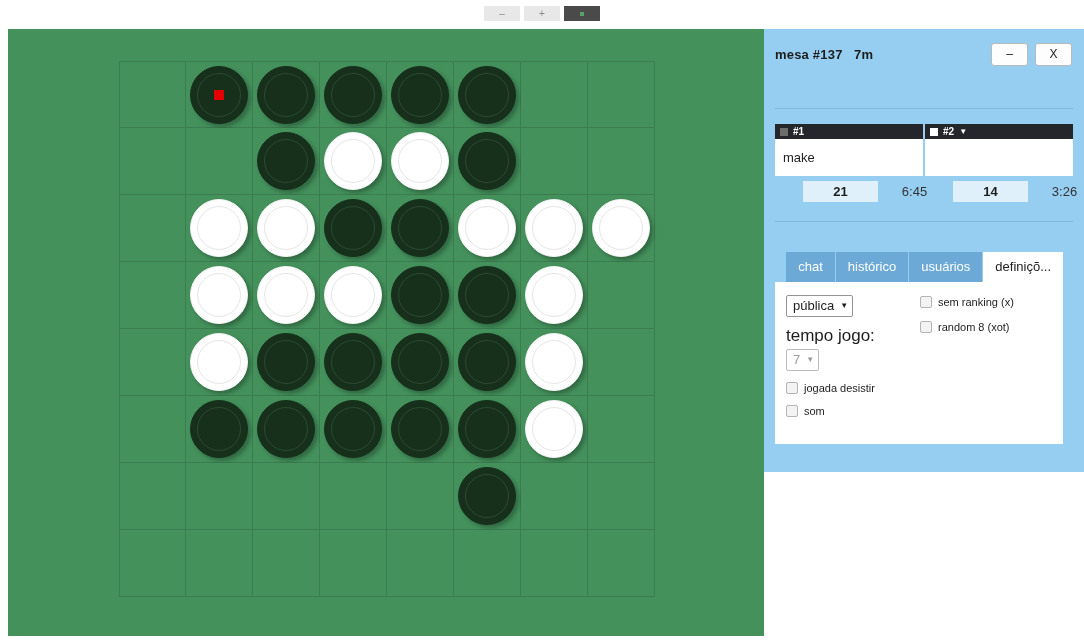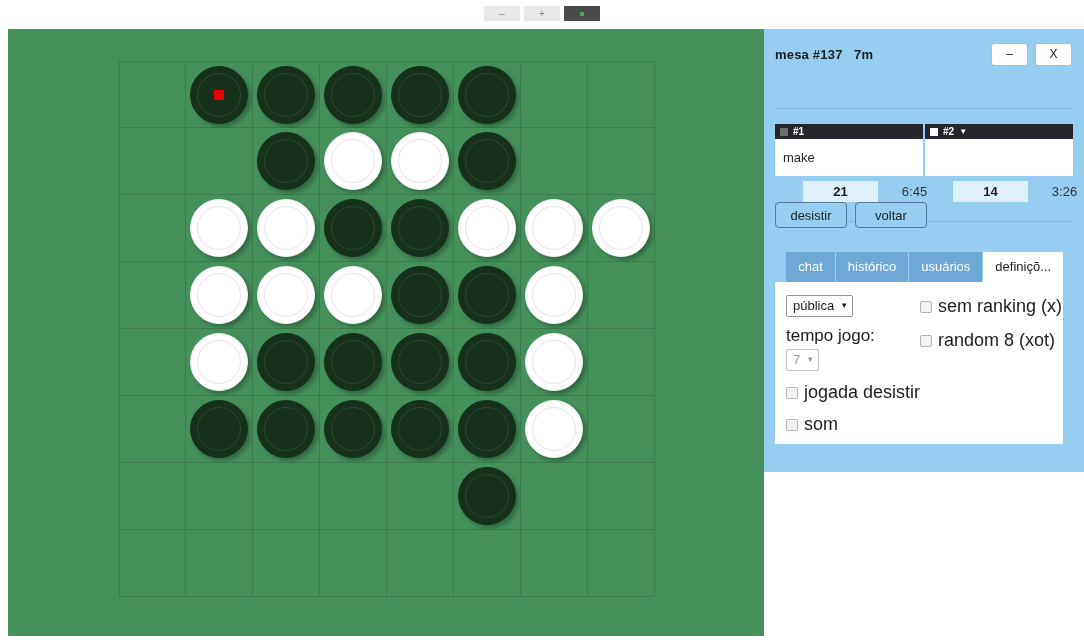--- a/index.html
+++ b/index.html
@@ -384,21 +384,21 @@
     width: 12px;
     height: 12px;
     border: 1px solid #b5b5b5;
     background: #f3f3f3;
     border-radius: 2px;
     box-sizing: border-box;
     cursor: pointer;
     flex: 0 0 auto;
   }
   .chk-lbl {
-    font-size: 18px;
+    font-size: 11px;
     color: #1d1d1d;
     white-space: nowrap;
     text-align: right;
   }
 </style>
 </head>
 <body>
 
 <div id="root">
 
@@ -586,24 +586,20 @@
       </div>
       <div class="sgroup">
         <div class="score">14</div>
         <div class="clock">3:26</div>
       </div>
     </div>
 
     <div class="hr hr2"></div>
   </div>
 
-  <div class="actions">
-    <button class="act-btn">desistir</button>
-    <button class="act-btn">voltar</button>
-  </div>
 
   <div class="card">
     <div class="tabs" id="tabs">
         <div class="tab">chat</div>
         <div class="tab">histórico</div>
         <div class="tab">usuários</div>
         <div class="tab active">definiçõ...</div>
       </div>
     <div class="card-body">
 

